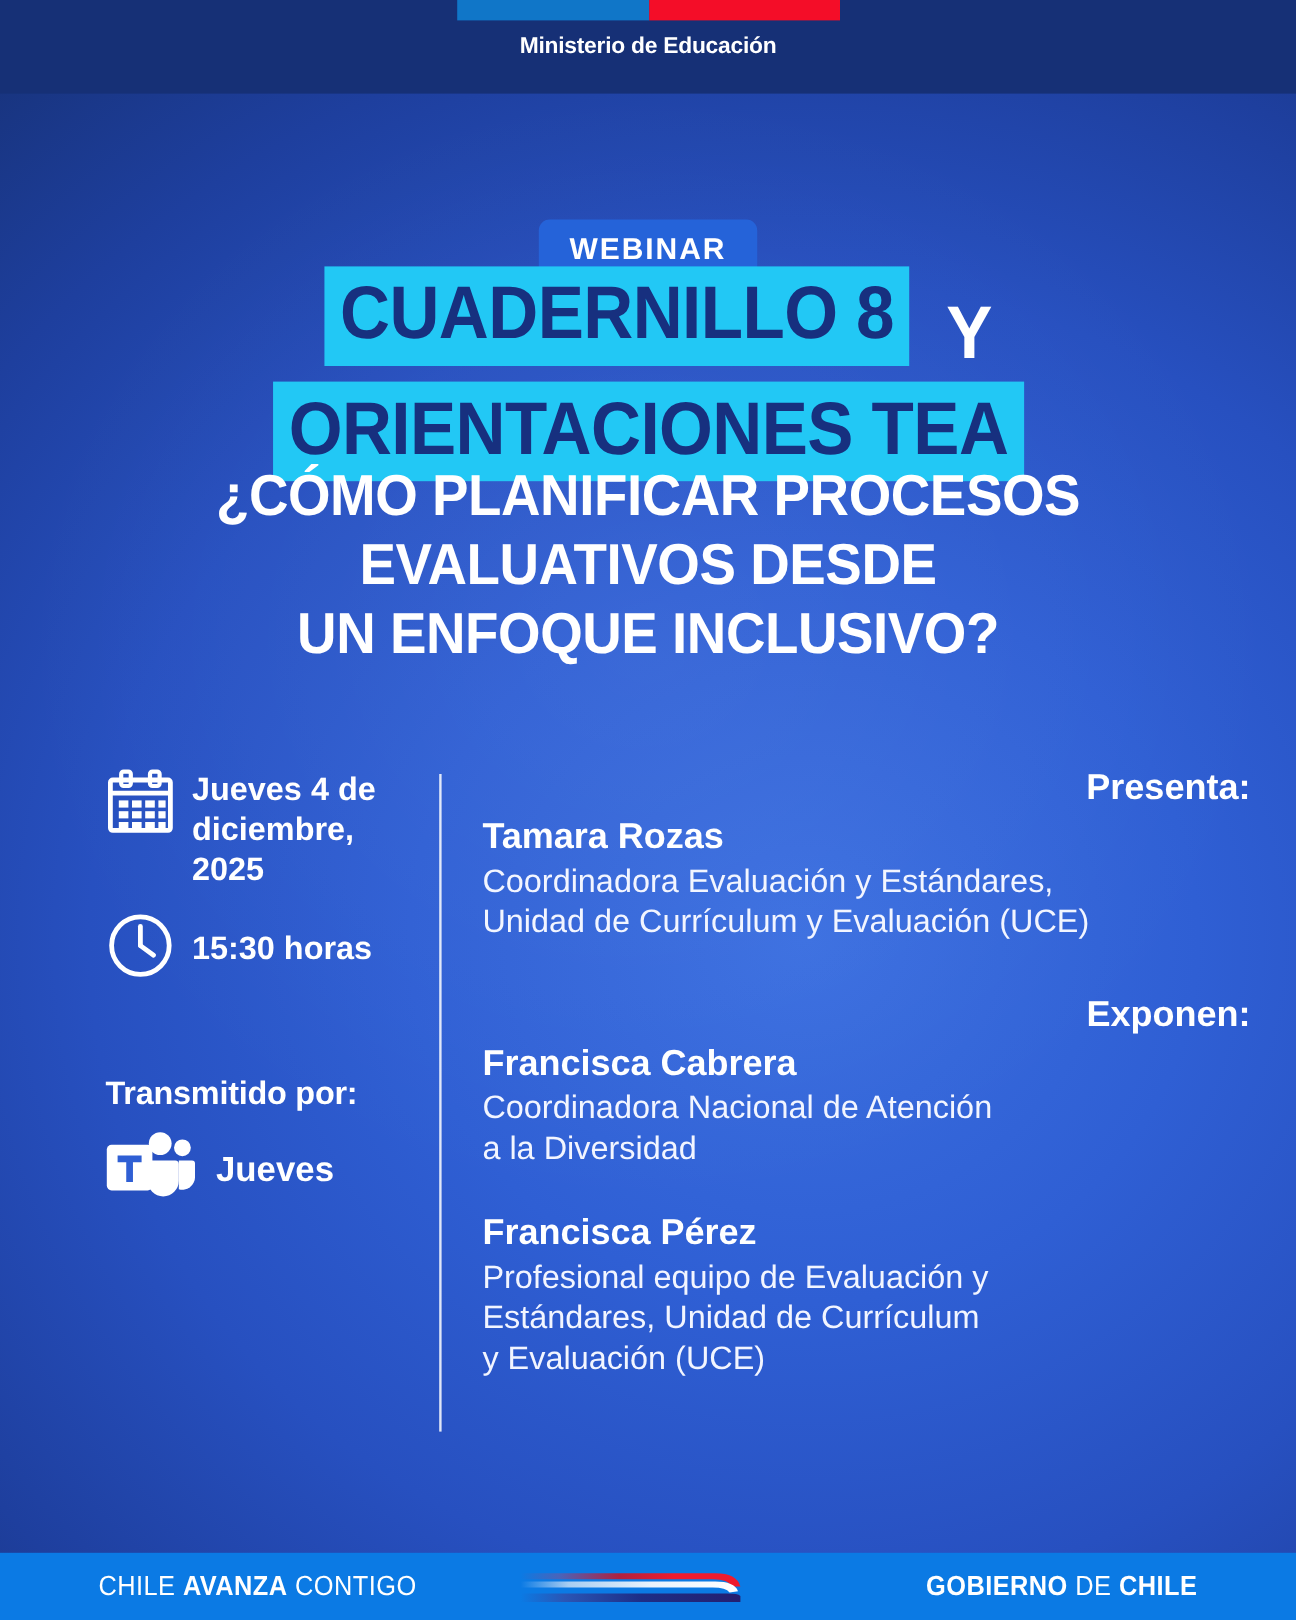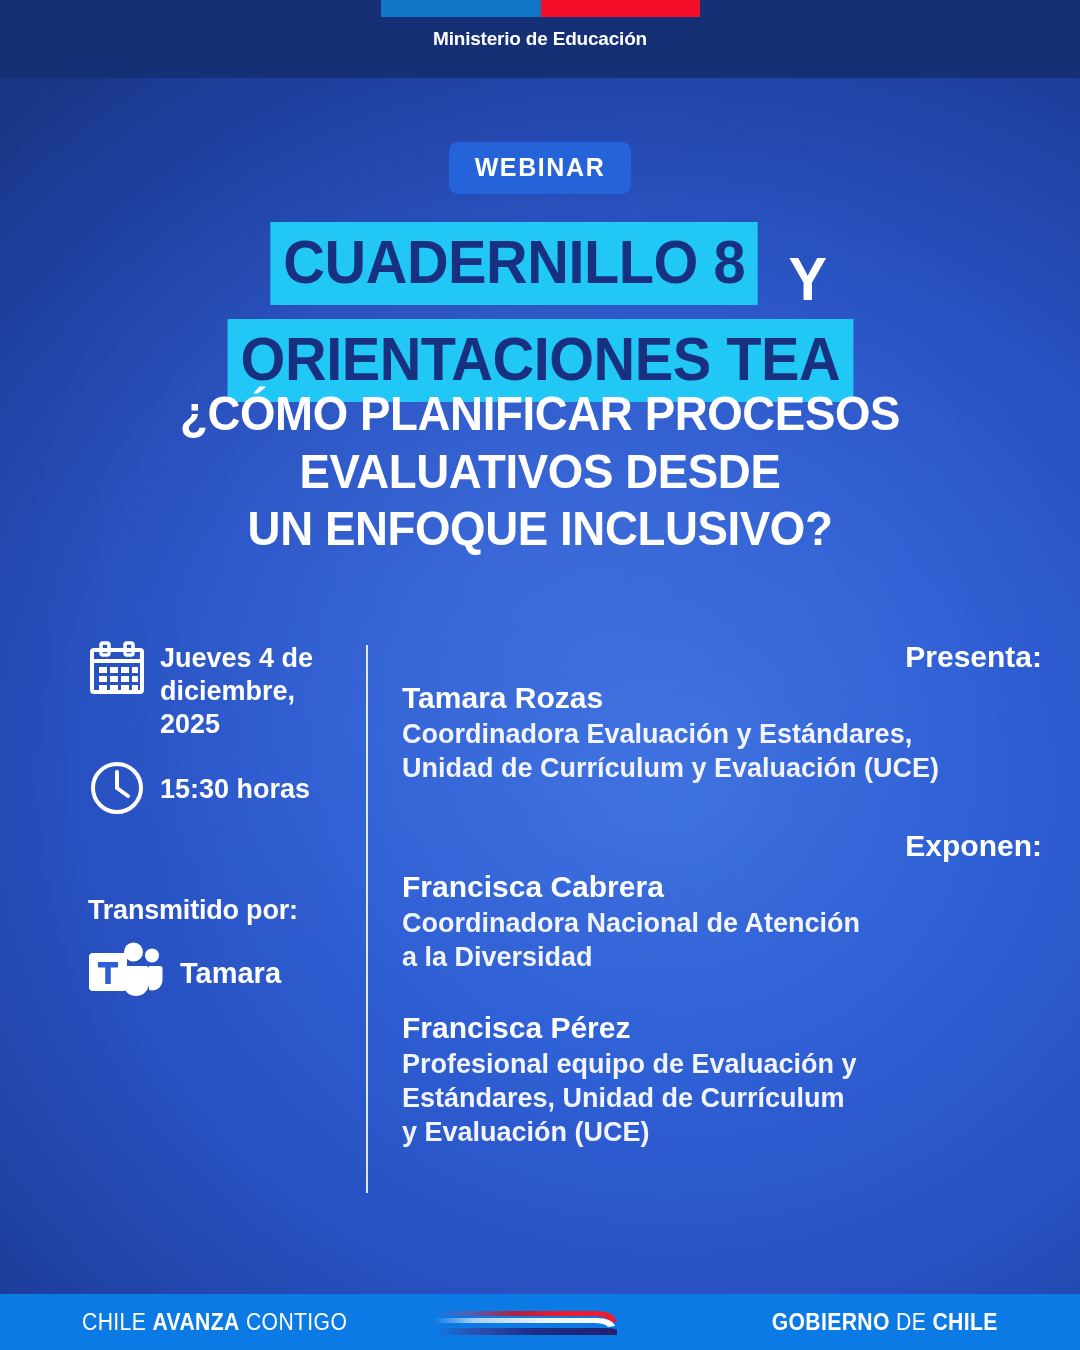--- a/index.html
+++ b/index.html
@@ -66,20 +66,21 @@
   }
   .badge {
     display: inline-block;
     background: #2563d9;
     color: #ffffff;
     font-size: 25px;
     font-weight: 700;
     letter-spacing: 1.6px;
     padding: 11px 26px 12px;
     border-radius: 9px;
+    margin-top: 41px;
   }
 
   
   .title-block {
     position: absolute;
     top: 222px;
     left: 0; right: 0;
     text-align: center;
     z-index: 2;
   }
@@ -201,21 +202,21 @@
   }
   .person { margin-bottom: 0; }
   .p-name {
     font-size: 30px;
     font-weight: 700;
     color: #ffffff;
     line-height: 1.3;
   }
   .p-role {
     font-size: 27px;
-    font-weight: 700;
+    font-weight: 400;
     color: #f2f5ff;
     line-height: 1.26;
     white-space: pre-line;
   }
   .gap-lg { height: 44px; }
   .gap-md { height: 34px; }
 
   
   .footer {
     position: absolute;
@@ -345,21 +346,21 @@
         <span class="icon-box">
           <svg width="76" height="64" viewBox="0 0 76 64" fill="none">
             <circle cx="45.5" cy="12" r="9.5" fill="#ffffff"></circle>
             <circle cx="64" cy="15.5" r="7" fill="#ffffff"></circle>
             <path d="M38 26h20a3 3 0 0 1 3 3v14a13 13 0 0 1-26 0V29a3 3 0 0 1 3-3z" fill="#ffffff"></path>
             <path d="M61 26h11a2.5 2.5 0 0 1 2.5 2.5V40a10.5 10.5 0 0 1-13.5 10V26z" fill="#ffffff"></path>
             <rect x="1" y="13" width="38" height="38" rx="4" fill="#ffffff"></rect>
             <path d="M10 22h20v5.5h-7.2V44h-5.6V27.5H10V22z" fill="#2f5fd4"></path>
           </svg>
         </span>
-        <span class="teams-name">Tamara</span>
+        <span class="teams-name">Jueves</span>
       </div>
     </div>
 
     <div class="right-col">
       <div class="sec-head">Presenta:</div>
       <div class="person">
         <div class="p-name">Tamara Rozas</div>
         <div class="p-role">Coordinadora Evaluación y Estándares,
 Unidad de Currículum y Evaluación (UCE)</div>
       </div>

